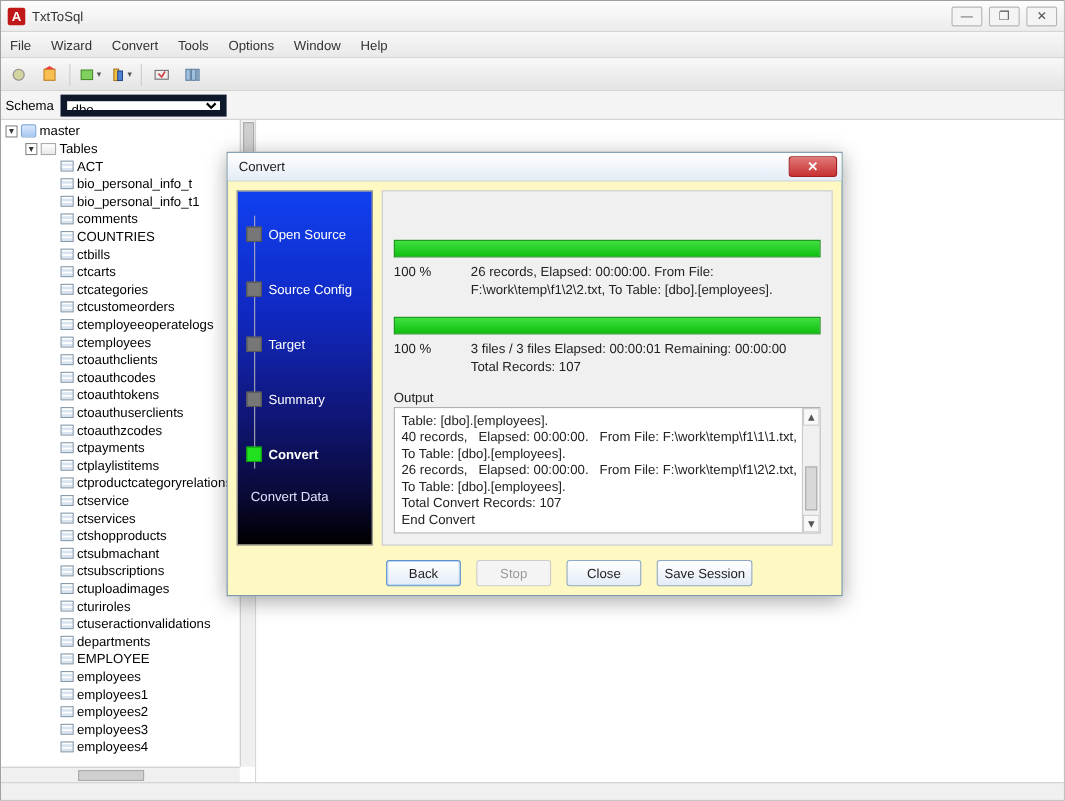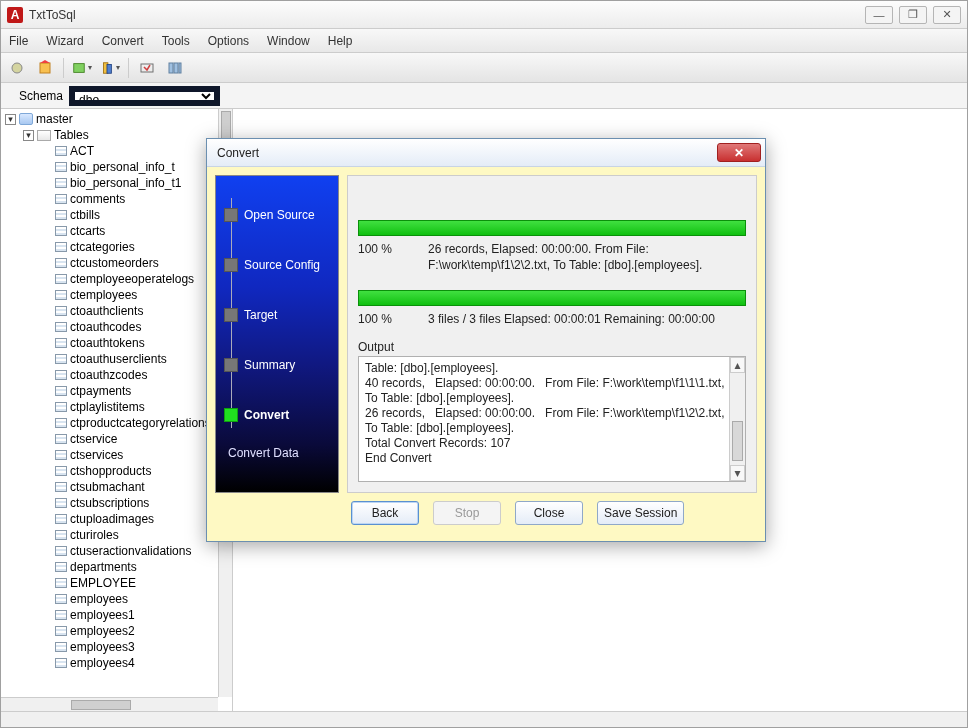--- a/index.html
+++ b/index.html
@@ -10,21 +10,21 @@
   .titlebar .title { flex: 1; color: #333; }
   .winbtns { display: flex; gap: 6px; }
   .winbtn { width: 28px; height: 18px; border: 1px solid #b5b5b5; background: #f4f4f4; border-radius: 2px; display: flex; align-items: center; justify-content: center; font-size: 11px; color: #555; cursor: pointer; }
   .menubar { height: 24px; background: linear-gradient(#f8f8f8,#e8e8e8); border-bottom: 1px solid #ccc; display: flex; align-items: center; padding: 0 8px; gap: 18px; }
   .menubar span { color: #333; cursor: pointer; }
   .toolbar { height: 30px; background: linear-gradient(#f8f8f8,#e4e4e4); border-bottom: 1px solid #ccc; display: flex; align-items: center; padding: 0 6px; gap: 8px; }
   .tbtn { width: 20px; height: 20px; border-radius: 2px; display: flex; align-items: center; justify-content: center; cursor: pointer; }
   .tbtn svg { width: 16px; height: 16px; }
   .tsep { width: 1px; height: 20px; background: #ccc; }
   .tdrop::after { content: "▾"; font-size: 8px; color: #555; margin-left: 2px; }
-  .schemabar { height: 26px; background: #f4f4f4; border-bottom: 1px solid #ccc; display: flex; align-items: center; padding: 0 18px; gap: 6px; }
+  .schemabar { height: 26px; background: #f4f4f4; border-bottom: 1px solid #ccc; display: flex; align-items: center; padding: 0 4px; gap: 6px; }
   .schemabar select { width: 151px; height: 20px; border: 6px solid #0f172a; background: #fff; }
   .body-area { flex: 1; display: flex; }
   .tree-pane { width: 232px; border-right: 1px solid #ccc; background: #fff; overflow: hidden; position: relative; }
   .tree-scroll { overflow: auto; position: absolute; top:0; left:0; right:0; bottom:14px; }
   .tree-hscroll { position:absolute; bottom:0; left:0; right:14px; height:14px; background:#f0f0f0; border-top:1px solid #ccc; display:flex; align-items:center;}
   .tree-hscroll .thumb { background:#cfcfcf; height:10px; margin-left:70px; width:60px; border:1px solid #aaa;}
   .tree-vscroll { position:absolute; top:0; right:0; bottom:14px; width:14px; background:#f0f0f0; border-left:1px solid #ccc;}
   .tree-vscroll .thumb { background:#cfcfcf; width:10px; margin:2px auto 0; height:120px; border:1px solid #aaa;}
   ul.tree { list-style: none; margin: 0; padding: 2px 0 2px 4px; }
   ul.tree ul { list-style: none; margin: 0; padding-left: 18px; }
@@ -56,21 +56,21 @@
   .pbar:first-child { margin-top:34px;}
   .pinfo { display:flex; gap:20px; margin-top:6px; color:#222; font-size:12px;}
   .pinfo .pct { width:50px;}
   .pinfo2 { margin-left:70px; margin-top:2px; color:#222;}
   .out-label { margin-top:14px; color:#222;}
   .out-box { flex:1; margin-top:2px; border:1px solid #b0b0b0; background:#fff; padding:4px 6px; position:relative; overflow:hidden;}
   .out-box .lines { white-space: pre; color:#222; line-height:15px; font-size:12px;}
   .out-vscroll { position:absolute; right:0; top:0; bottom:0; width:16px; background:#f0f0f0; border-left:1px solid #ccc;}
   .out-vscroll .arrow { height:16px; display:flex; align-items:center; justify-content:center; color:#555; border:1px solid #ccc; background:#f8f8f8;}
   .out-vscroll .thumb { margin:2px; height:40px; background:#d8d8d8; border:1px solid #aaa; position:absolute; bottom:18px; left:0; right:0;}
-  .dialog-footer { height:40px; display:flex; align-items:flex-start; justify-content:flex-start; gap:14px; padding:0 12px 8px 144px; }
+  .dialog-footer { height:40px; display:flex; align-items:flex-end; justify-content:flex-start; gap:14px; padding:0 12px 8px 144px; }
   .dbtn { min-width:68px; height:24px; border:1px solid #8fa8c8; background: linear-gradient(#fff,#e4ecf7); border-radius:3px; cursor:pointer; color:#222;}
   .dbtn.primary { border-color:#5a90d0; box-shadow: 0 0 0 1px #bcd6f5 inset;}
   .dbtn:disabled { color:#999; border-color:#ccc; background:#f4f4f4; cursor:default;}
 </style>
 </head>
 <body>
 
 <div class="main-window">
   <div class="titlebar">
     <div class="app-icon">
@@ -184,20 +184,27 @@
                       <div class="row">
                         <span class="toggler empty"></span>
                         <span class="node-icon table"></span>
                         <span>comments</span>
                       </div>
                     </li>
                     <li class="node">
                       <div class="row">
                         <span class="toggler empty"></span>
                         <span class="node-icon table"></span>
+                        <span>COUNTRIES</span>
+                      </div>
+                    </li>
+                    <li class="node">
+                      <div class="row">
+                        <span class="toggler empty"></span>
+                        <span class="node-icon table"></span>
                         <span>ctbills</span>
                       </div>
                     </li>
                     <li class="node">
                       <div class="row">
                         <span class="toggler empty"></span>
                         <span class="node-icon table"></span>
                         <span>ctcarts</span>
                       </div>
                     </li>
@@ -444,20 +451,21 @@
         <span class="pct">100 %</span>
         <span>26 records,   Elapsed: 00:00:00.   From File:</span>
       </div>
       <div class="pinfo2">F:\work\temp\f1\2\2.txt,   To Table: [dbo].[employees].</div>
 
       <div class="pbar" style="margin-top:18px;"></div>
       <div class="pinfo">
         <span class="pct">100 %</span>
         <span>3 files / 3 files   Elapsed: 00:00:01   Remaining: 00:00:00</span>
       </div>
+      <div class="pinfo2">Total Records: 107</div>
 
       <div class="out-label">Output</div>
       <div class="out-box">
         <div class="lines">Table: [dbo].[employees].
 40 records,   Elapsed: 00:00:00.   From File: F:\work\temp\f1\1\1.txt,
 To Table: [dbo].[employees].
 26 records,   Elapsed: 00:00:00.   From File: F:\work\temp\f1\2\2.txt,
 To Table: [dbo].[employees].
 Total Convert Records: 107
 End Convert</div>

